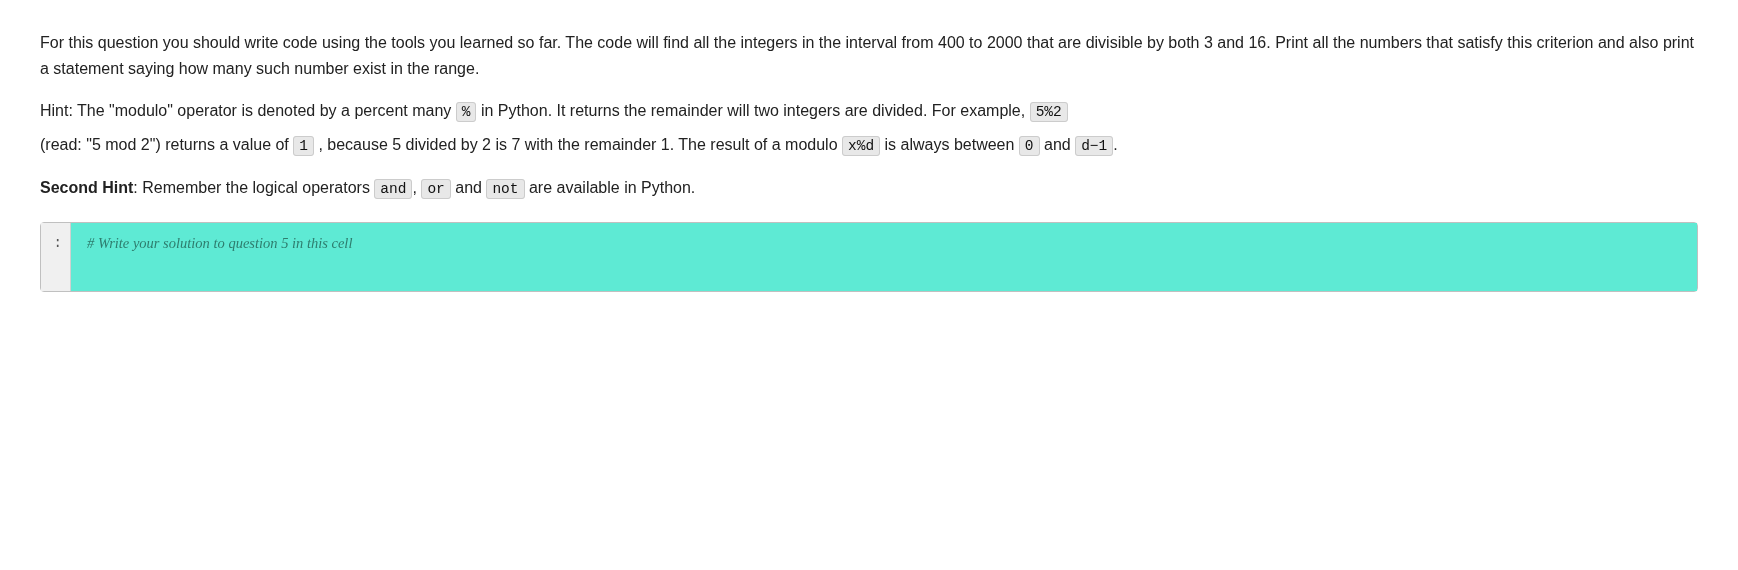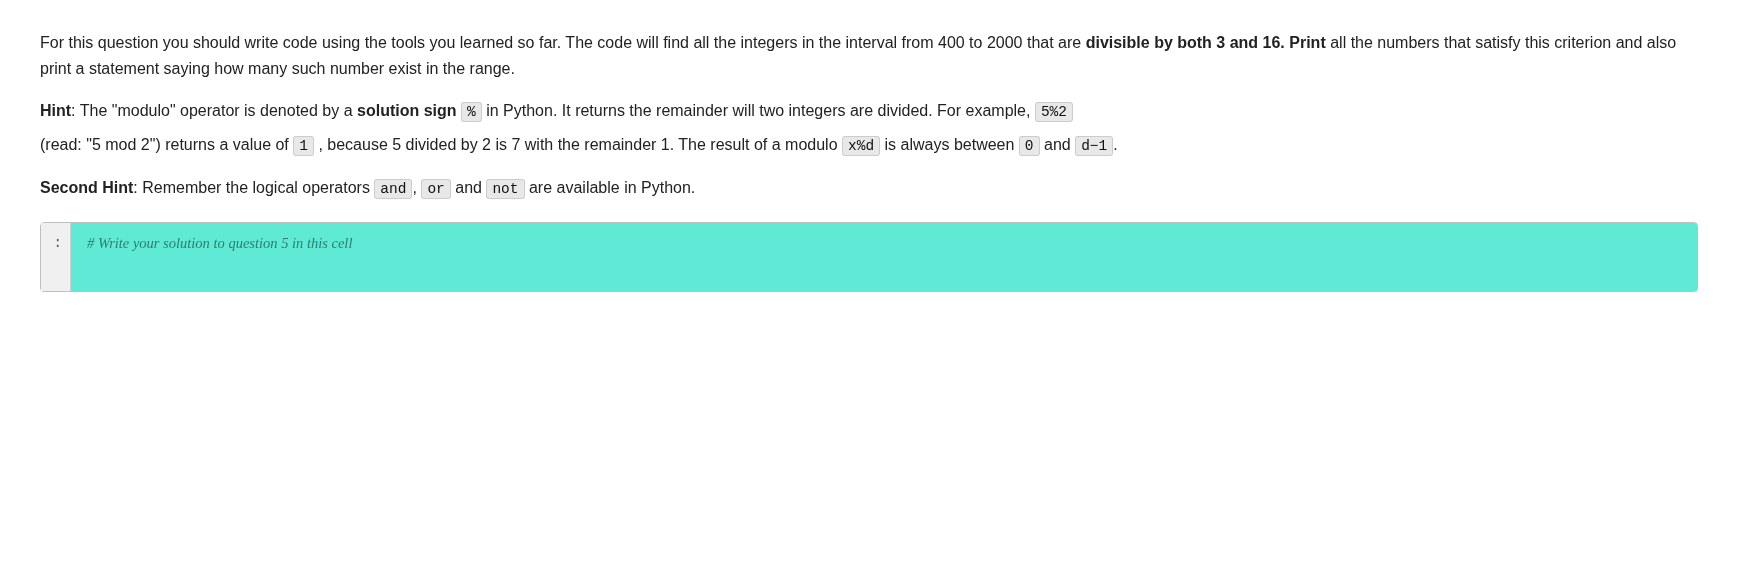--- a/index.html
+++ b/index.html
@@ -24,21 +24,21 @@
       color: #111;
     }
 
     .description {
       line-height: 1.6;
       margin-bottom: 16px;
       color: #222;
     }
 
     .description b, .hint-section b {
-      font-weight: 700;
+      font-weight: 400;
     }
 
     .hint-section {
       line-height: 1.7;
       margin-bottom: 16px;
       color: #222;
     }
 
     .hint-section .hint-block {
       margin-bottom: 6px;
@@ -101,21 +101,21 @@
   <p class="description">
     <span>For this question you should write code using the tools you learned so far. The code will find all the integers in the interval from 400 to 2000 that are</span>
     <b><span>divisible by both 3 and 16.</span></b>
     <b><span>Print</span></b>
     <span>all the numbers that satisfy this criterion and also print a statement saying how many such number exist in the range.</span>
   </p>
 
   <div class="hint-section">
     <div class="hint-block">
       <b><span>Hint</span></b><span>: The "modulo" operator is denoted by a</span>
-      <b><span>solution sign</span></b>
+      <b><span>percent many</span></b>
       <code class="inline-code">%</code>
       <span>in Python. It returns the remainder will two integers are divided. For example,</span>
       <code class="inline-code">5%2</code>
     </div>
     <div class="hint-block">
       <span>(read: "5 mod 2") returns a value of</span>
       <code class="inline-code">1</code>
       <span>, because 5 divided by 2 is 7 with the remainder 1. The result of a modulo</span>
       <code class="inline-code">x%d</code>
       <span>is always between</span>

